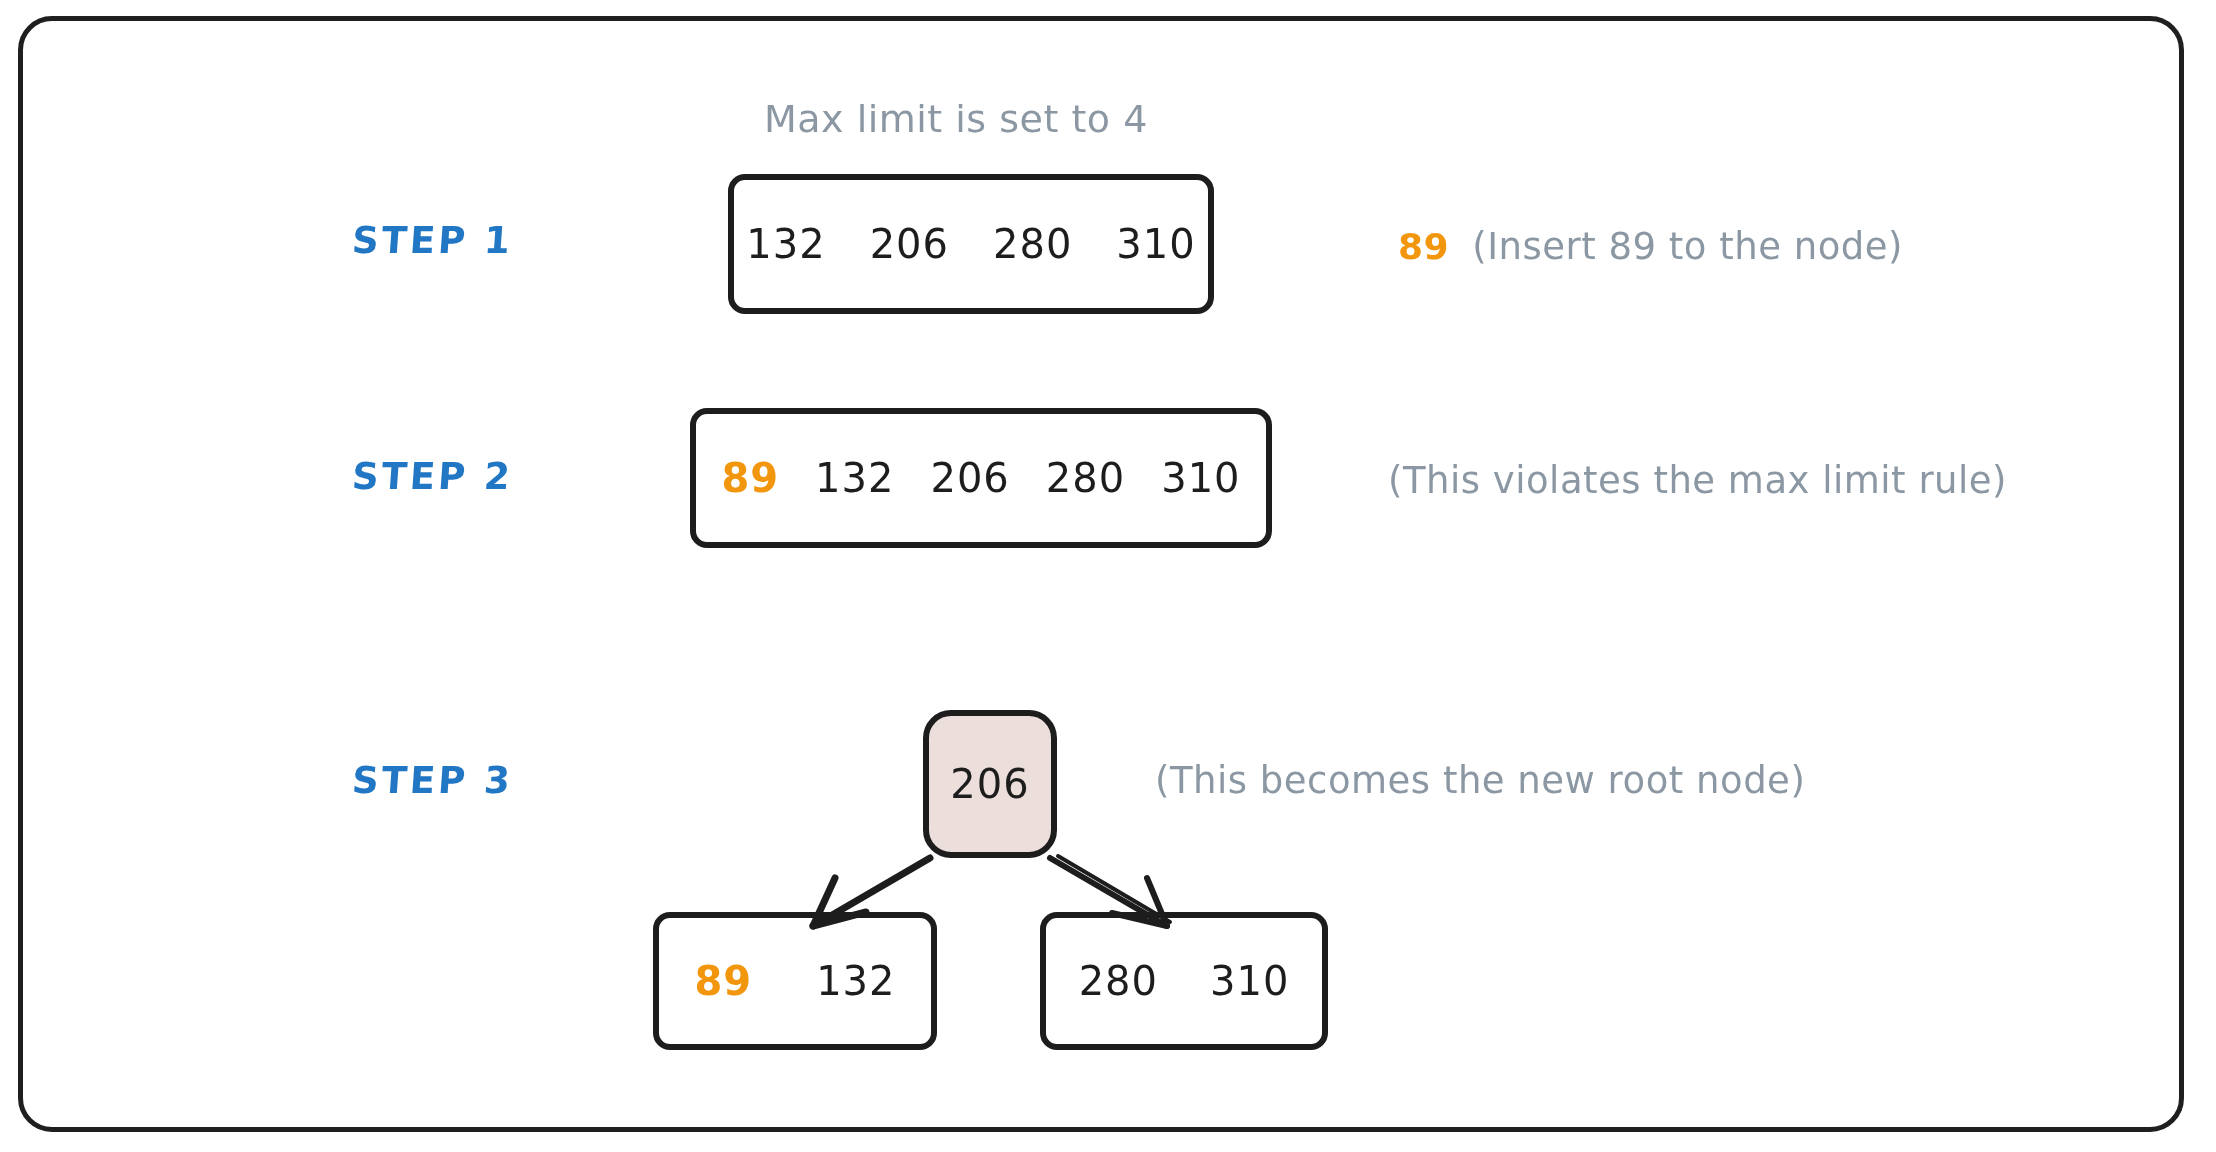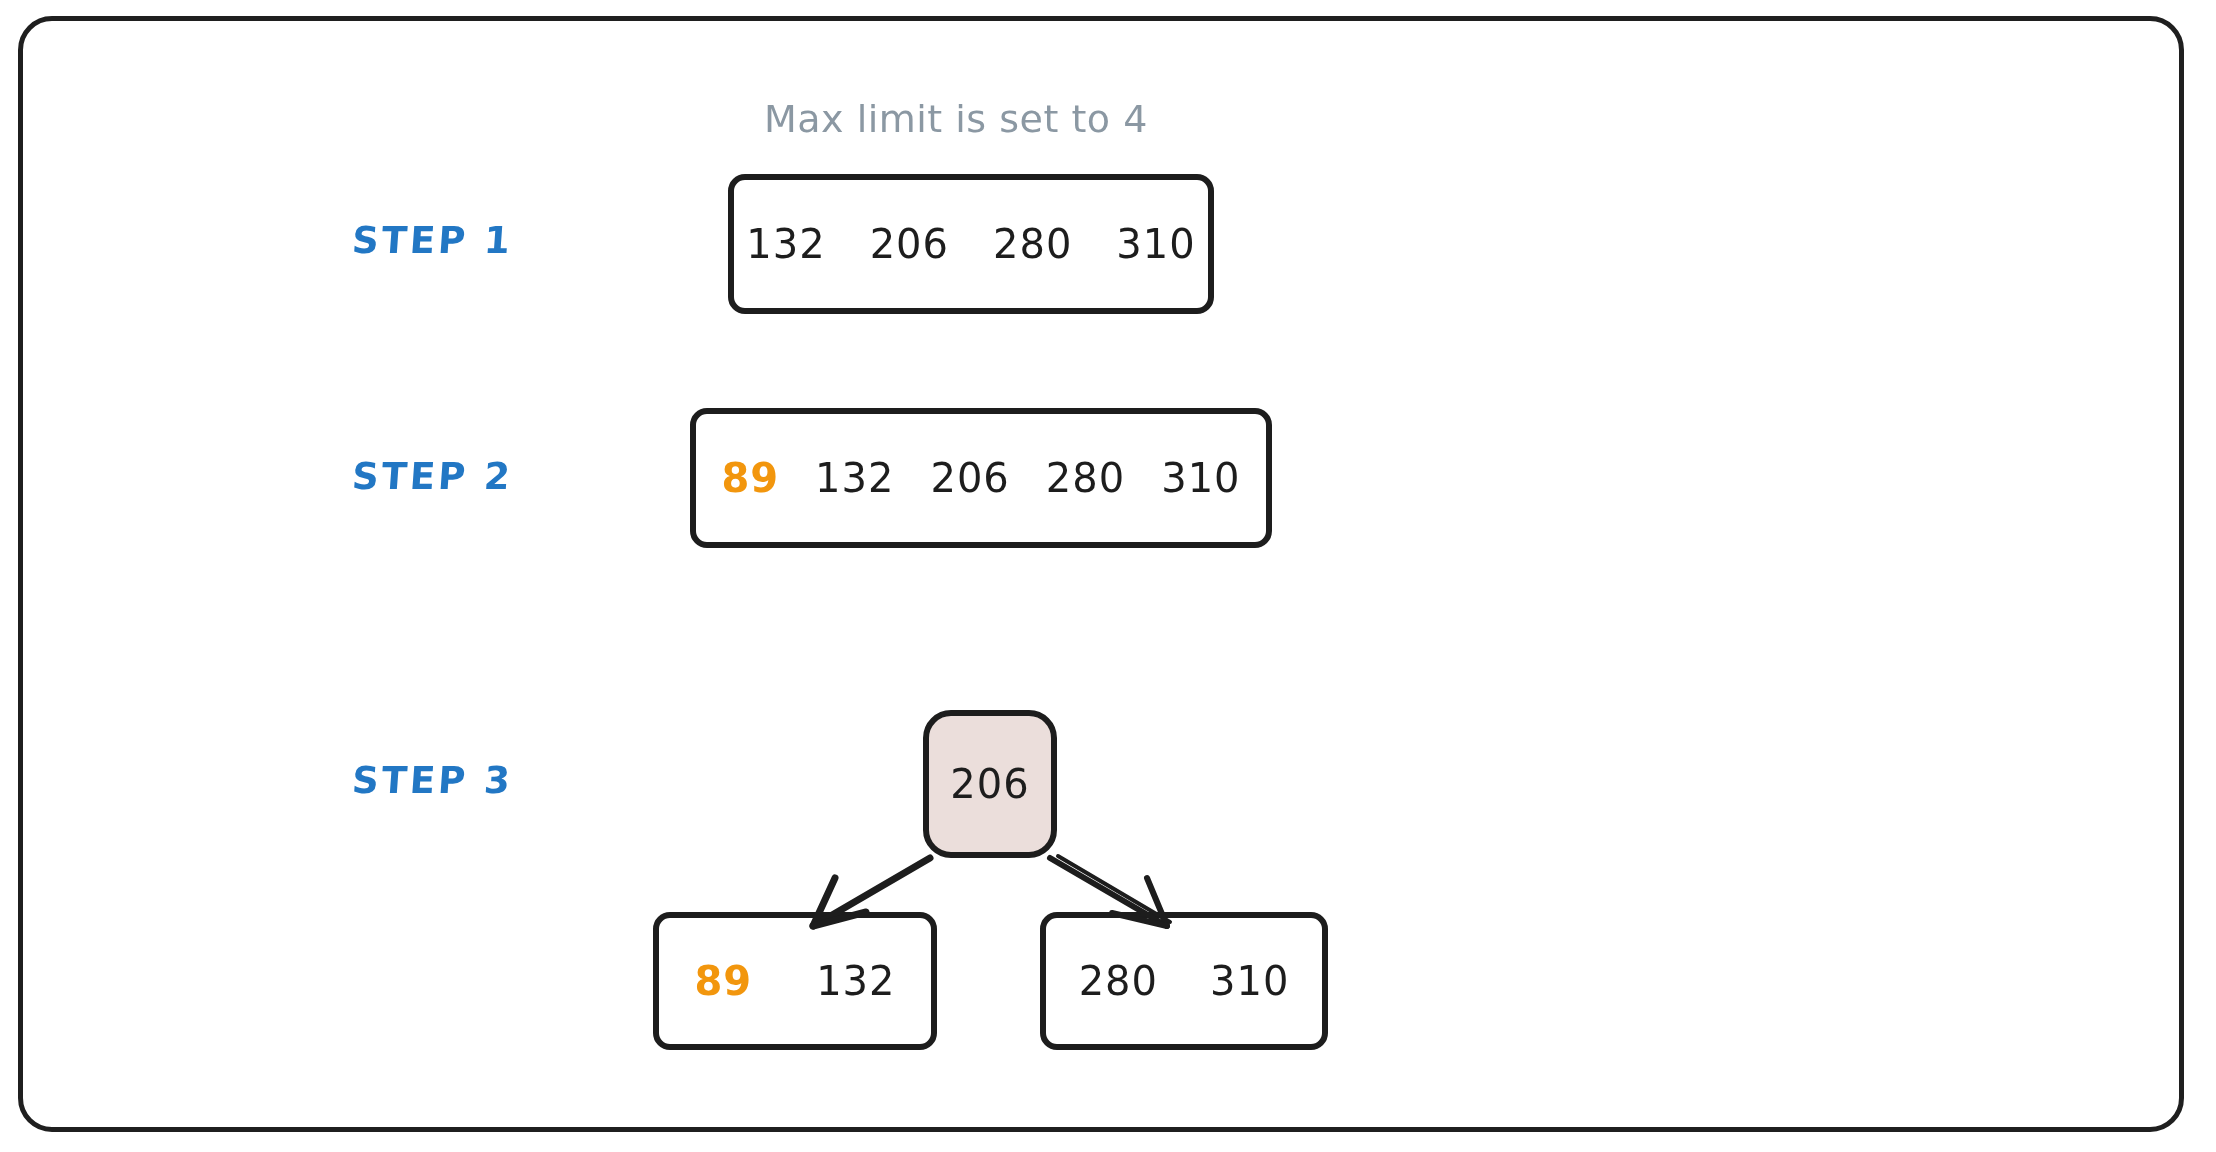--- a/index.html
+++ b/index.html
@@ -139,42 +139,48 @@
 
   <div class="node" id="node-step1" style="left:728px; top:174px; width:486px; height:140px;">
     <div class="keys">
       <span class="key">132</span>
       <span class="key">206</span>
       <span class="key">280</span>
       <span class="key">310</span>
     </div>
   </div>
 
+  <div class="txt" style="left:1398px; top:228px;">
+    <span class="annot-key">89</span>
+    <span class="annot" style="margin-left:18px;">(Insert 89 to the node)</span>
+  </div>
 
   <div class="txt step-label" style="left:352px; top:458px;">STEP 2</div>
 
   <div class="node" id="node-step2" style="left:690px; top:408px; width:582px; height:140px;">
     <div class="keys">
       <span class="key new">89</span>
       <span class="key">132</span>
       <span class="key">206</span>
       <span class="key">280</span>
       <span class="key">310</span>
     </div>
   </div>
 
+  <div class="txt annot" style="left:1388px; top:462px;">(This violates the max limit rule)</div>
 
   <div class="txt step-label" style="left:352px; top:762px;">STEP 3</div>
 
   <div class="node root" id="node-root" style="left:923px; top:710px; width:134px; height:148px;">
     <div class="keys">
       <span class="key">206</span>
     </div>
   </div>
 
+  <div class="txt annot" style="left:1155px; top:762px;">(This becomes the new root node)</div>
 
   <div class="node" id="node-left" style="left:653px; top:912px; width:284px; height:138px;">
     <div class="keys">
       <span class="key new">89</span>
       <span class="key">132</span>
     </div>
   </div>
 
   <div class="node" id="node-right" style="left:1040px; top:912px; width:288px; height:138px;">
     <div class="keys">

